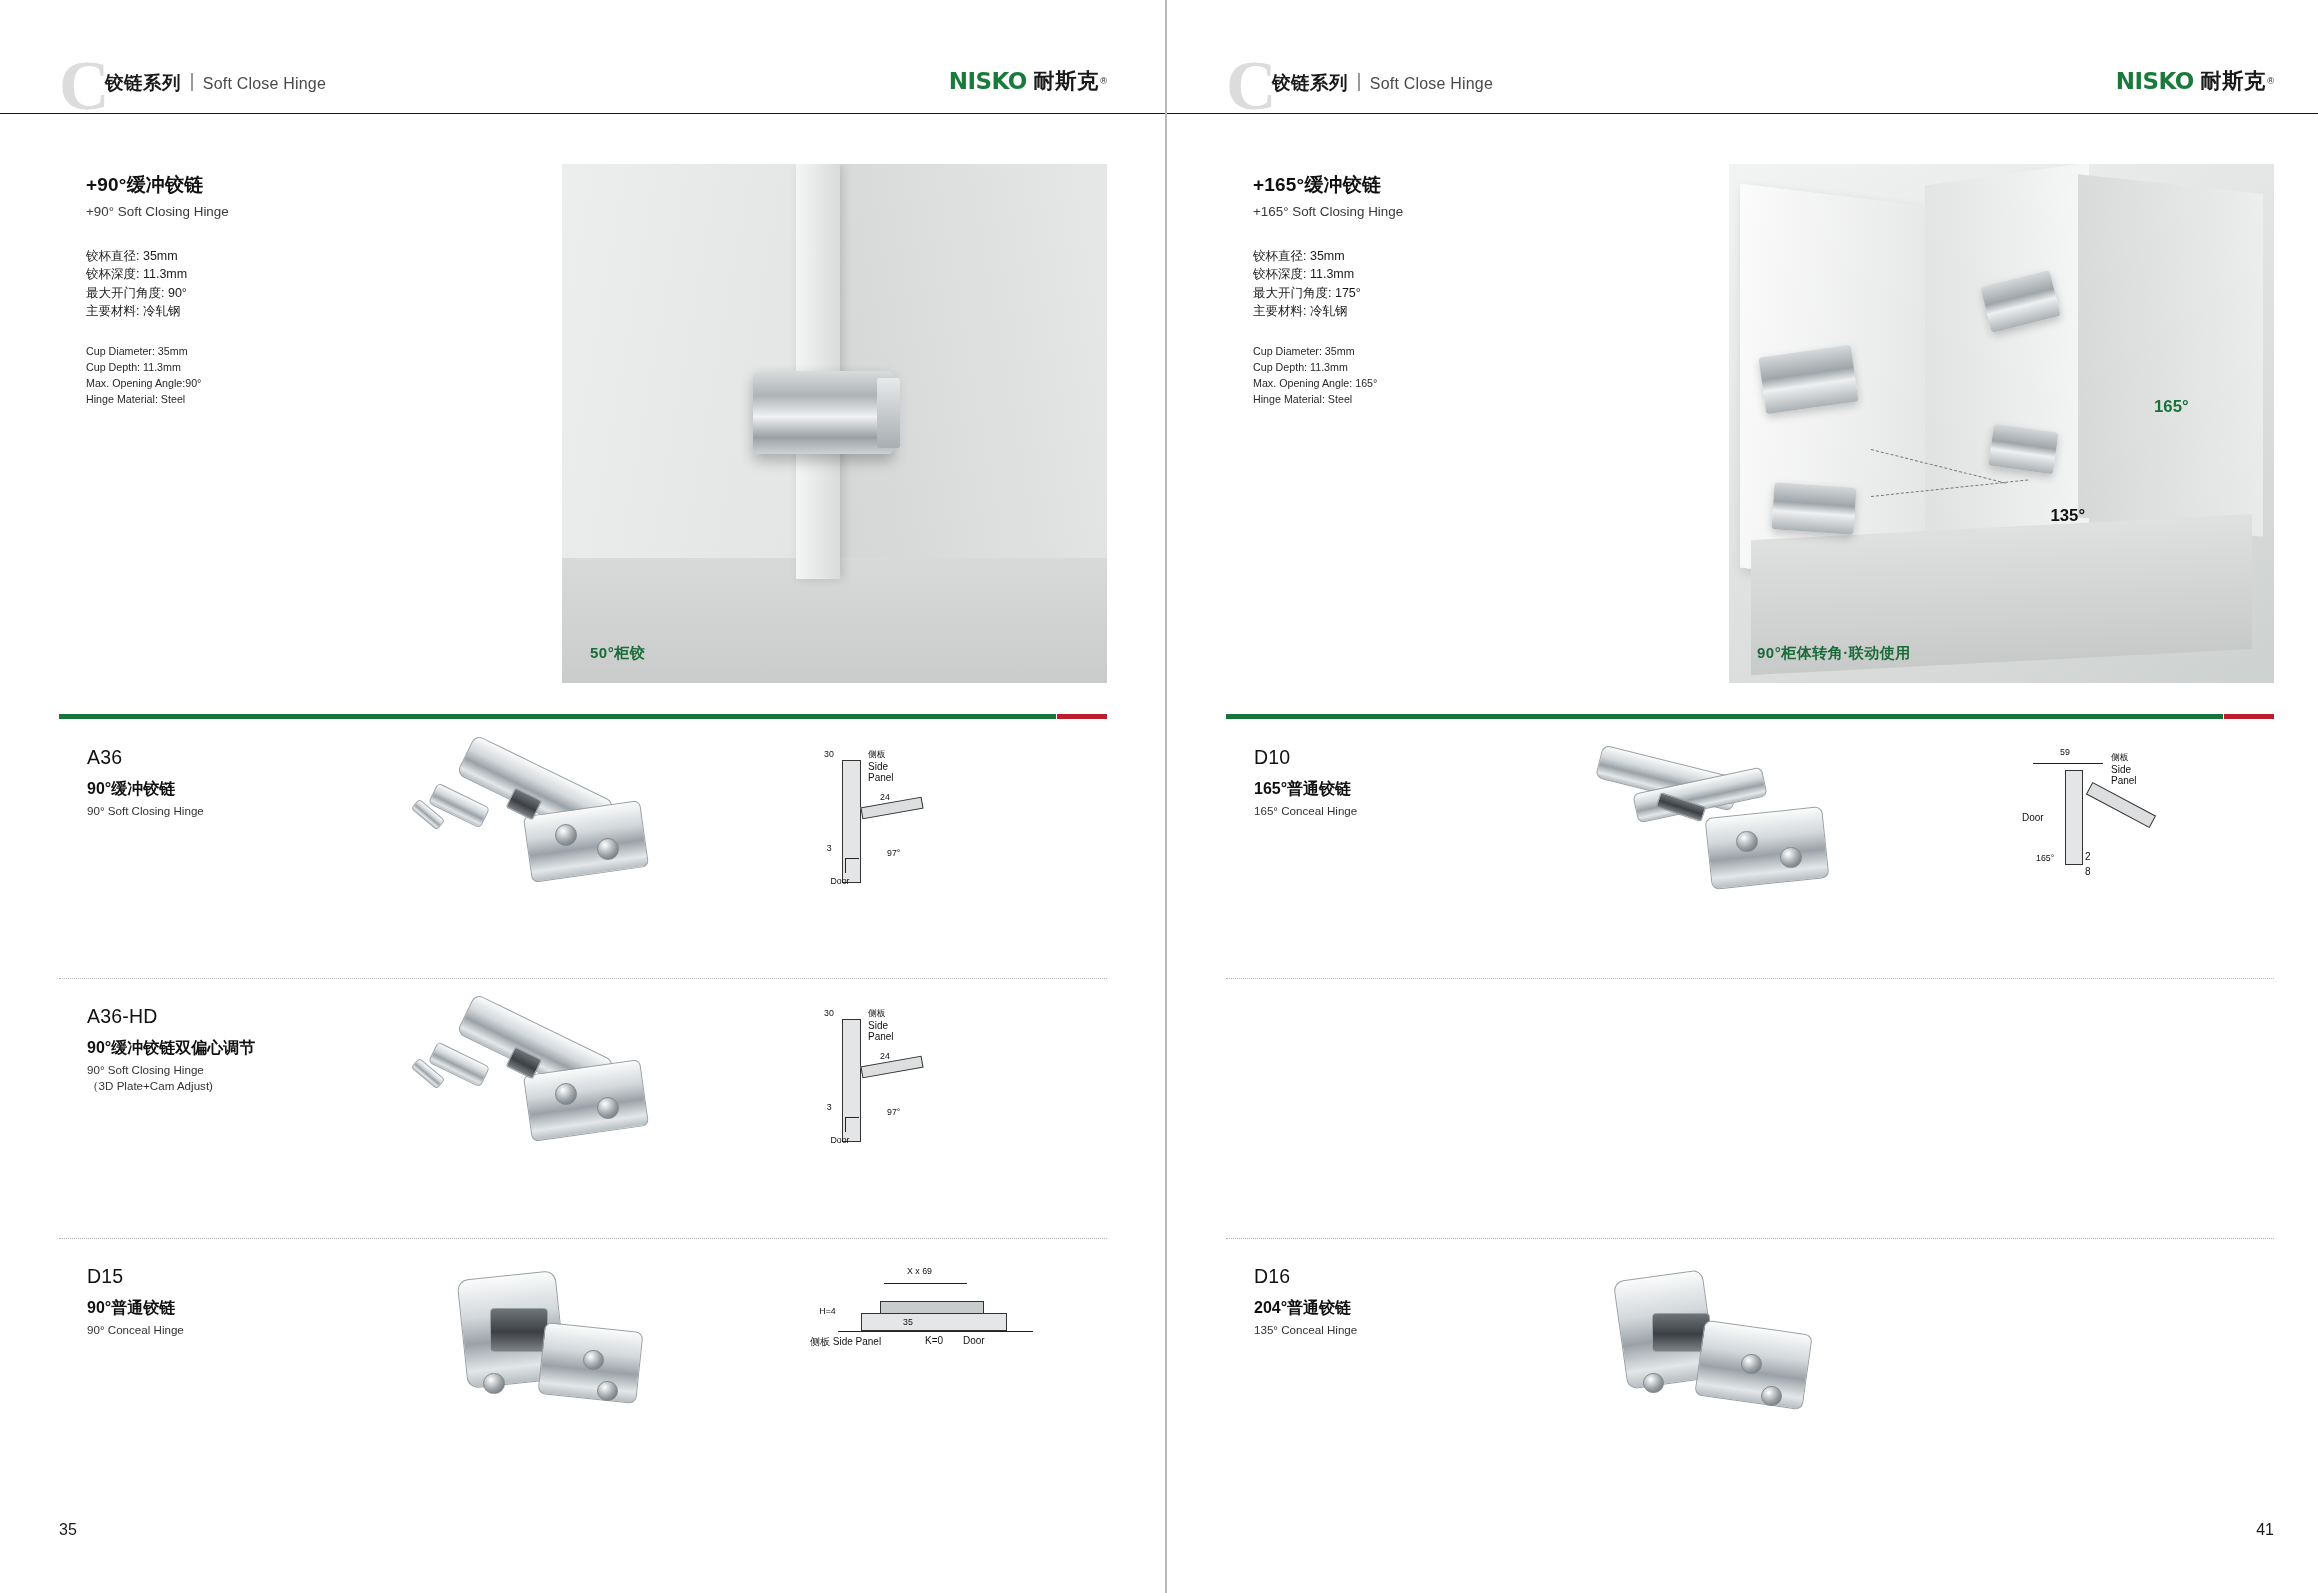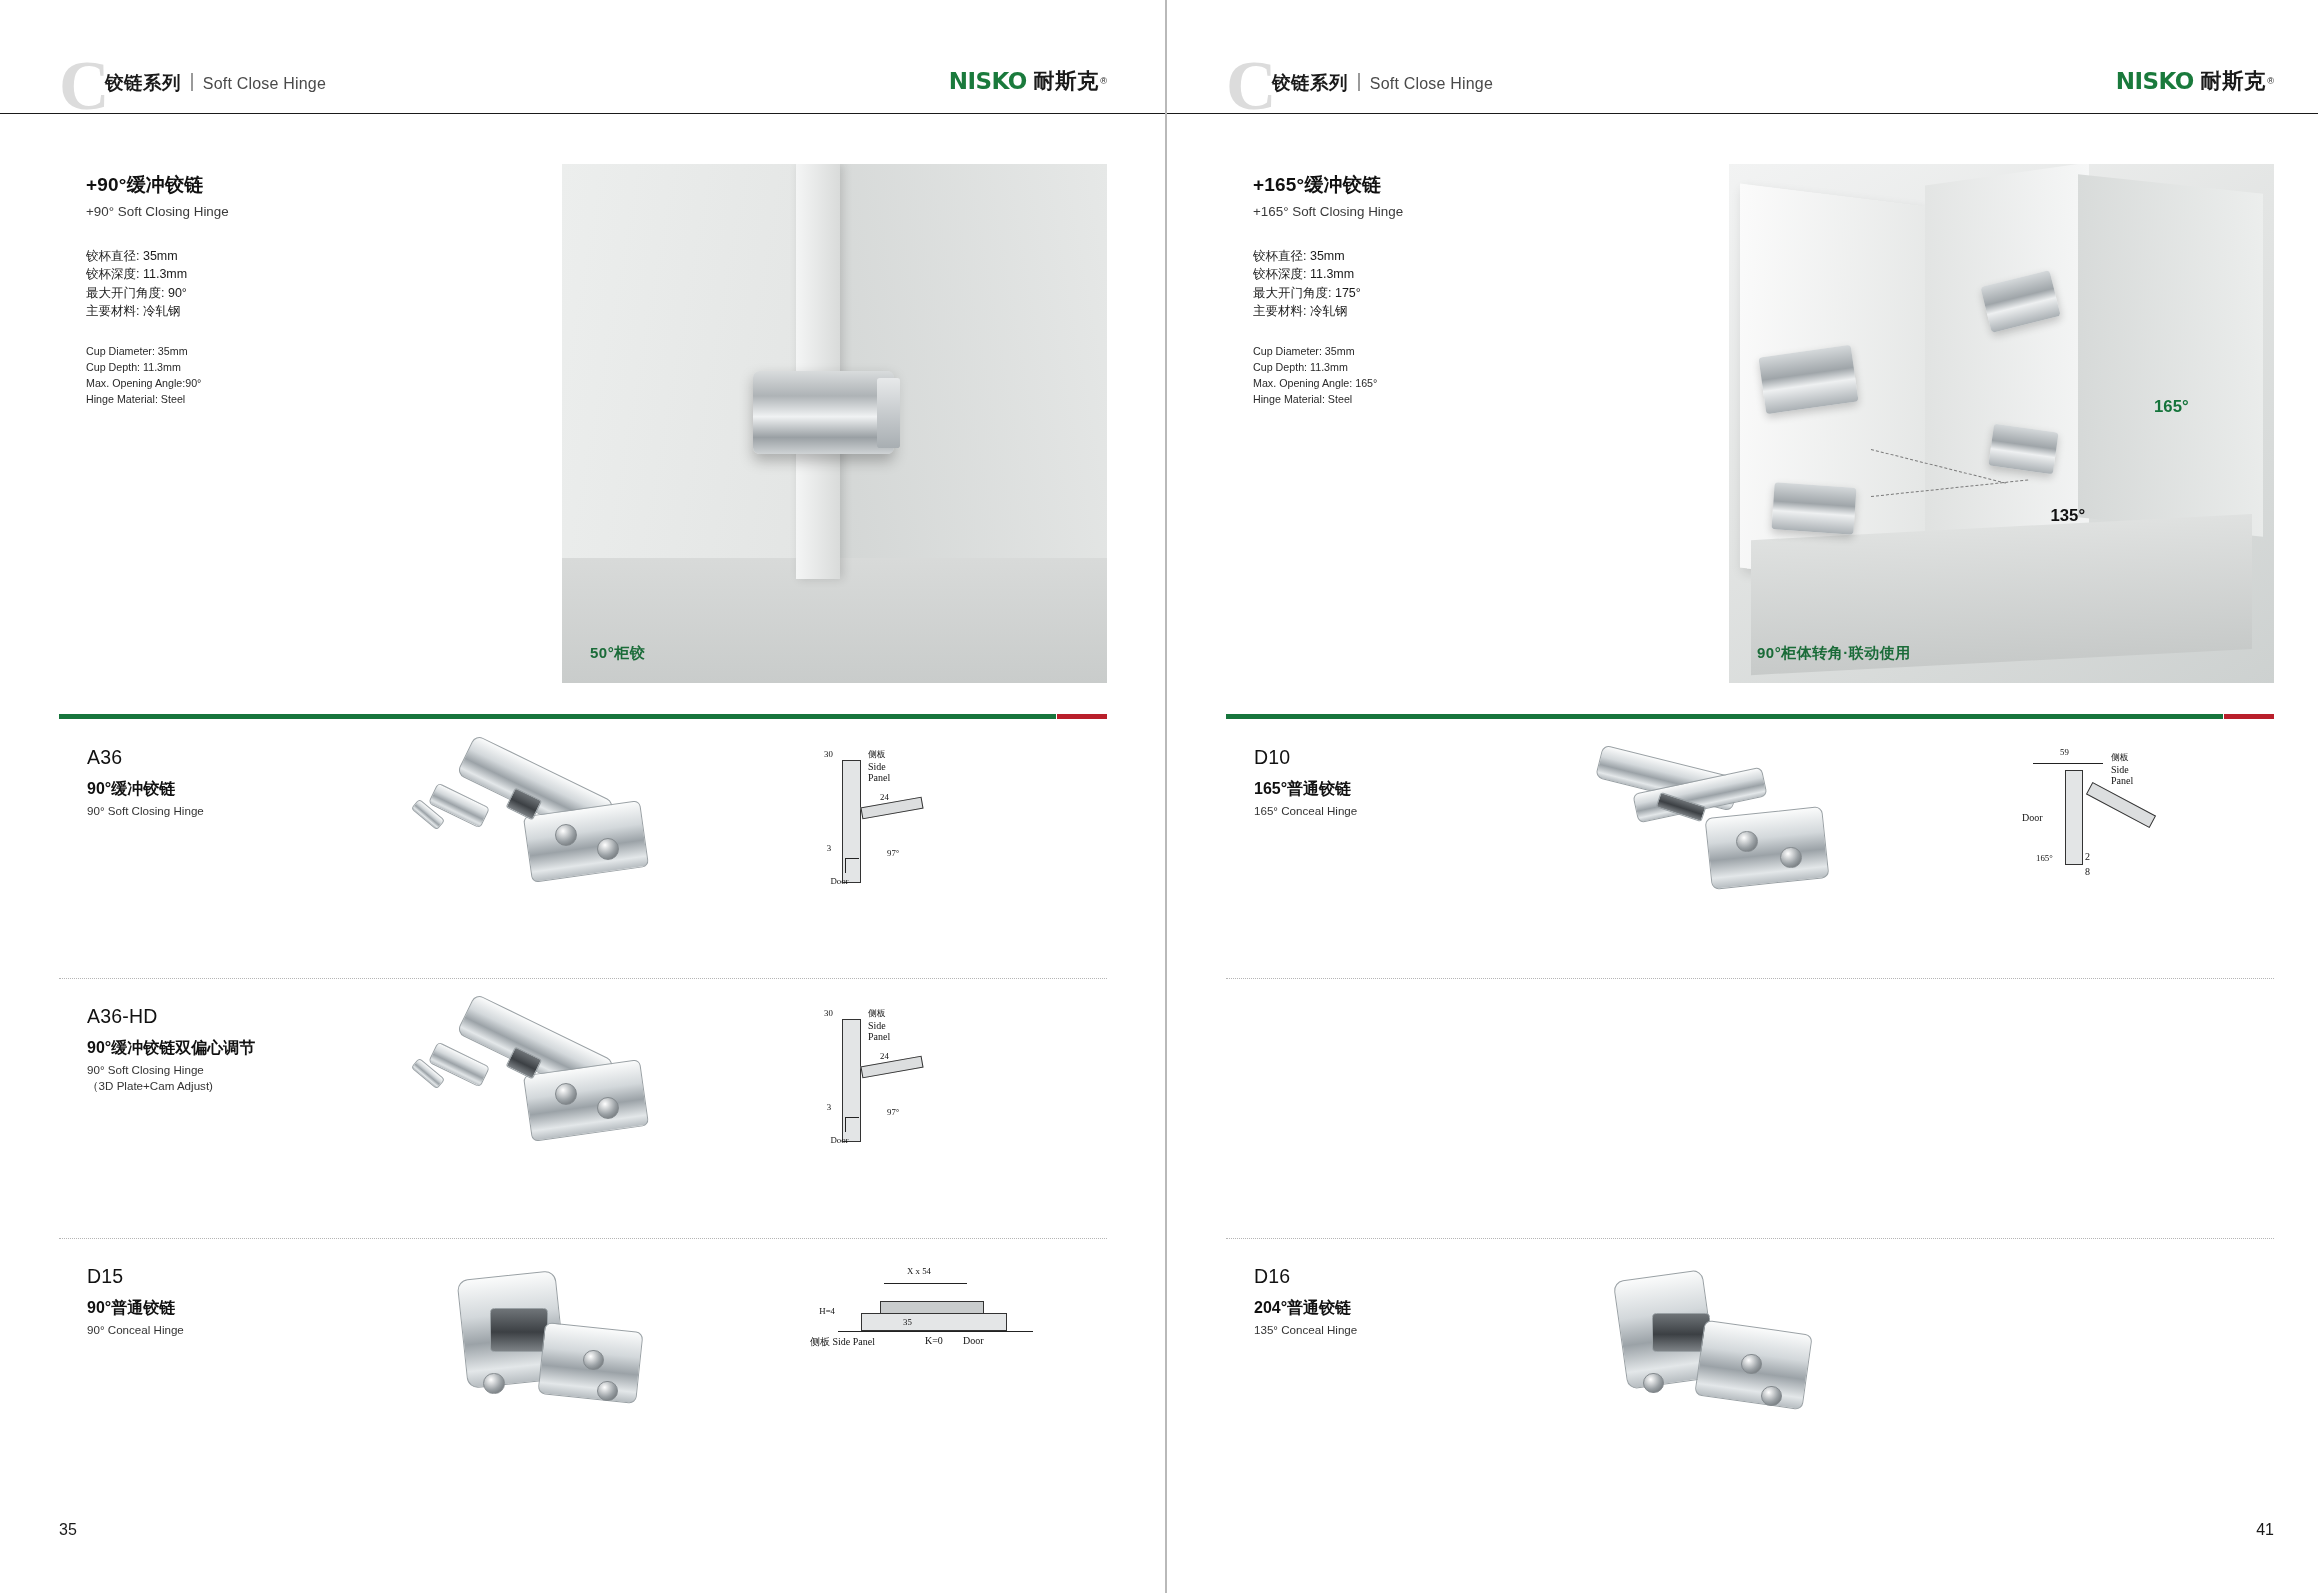--- a/index.html
+++ b/index.html
@@ -332,21 +332,21 @@
     background: radial-gradient(circle at 35% 30%, #ffffff 0%, #9aa0a4 55%, #5e6367 100%);
     border: 0.5px solid #848a8e;
   }
 
   
   .dg-line { position: absolute; background: #222; }
   .dg-text {
     position: absolute;
     font-size: 8.8px;
     color: #111;
-    font-family: Liberation Serif, serif;
+    font-family: Liberation Sans, sans-serif;
     white-space: nowrap;
   }
   .dg-text.sm { font-size: 10px; }
   .dg-box {
     position: absolute;
     border: 0.9px solid #222;
     background: #fff;
   }
   .dg-fill {
     position: absolute;
@@ -491,21 +491,21 @@
       <div class="prod-photo">
         <div class="hg hg-soft" style="left:60px; top:18.5px; width:97px; height:107px; border-radius:11px; transform:rotate(-6deg);"></div>
         <div class="hg hg-dark" style="left:88px; top:51px; width:56px; height:42px; border-radius:4.6px;"></div>
         <div class="hg hg-soft" style="left:139px; top:70px; width:97px; height:70px; border-radius:7.4px; transform:rotate(6deg);"></div>
         <div class="hole" style="left:81px; top:116px; width:19.5px; height:19.5px;"></div>
         <div class="hole" style="left:181px; top:93px; width:18.5px; height:18.5px;"></div>
         <div class="hole" style="left:195px; top:124px; width:18.5px; height:18.5px;"></div>
       </div>
 
       <div class="prod-diagram">
-        <div class="dg-text" style="left:97px; top:4.6px;">X x 54</div>
+        <div class="dg-text" style="left:97px; top:4.6px;">X x 69</div>
         <div class="dg-line" style="left:74px; top:22px; width:83px; height:0.9px;"></div>
         <div class="dg-fill" style="left:70px; top:40px; width:102px; height:12px; background:#c9cccd;"></div>
         <div class="dg-fill" style="left:51px; top:52px; width:144px; height:16px; background:#e4e6e7;"></div>
         <div class="dg-text" style="left:9.3px; top:45px;">H=4</div>
         <div class="dg-text" style="left:93px; top:56px;">35</div>
         <div class="dg-line" style="left:28px; top:70px; width:195px; height:0.9px;"></div>
         <div class="dg-text sm" style="left:0; top:74px;">侧板 Side Panel</div>
         <div class="dg-text sm" style="left:115px; top:74px;">K=0</div>
         <div class="dg-text sm" style="left:153px; top:74px;">Door</div>
       </div>

